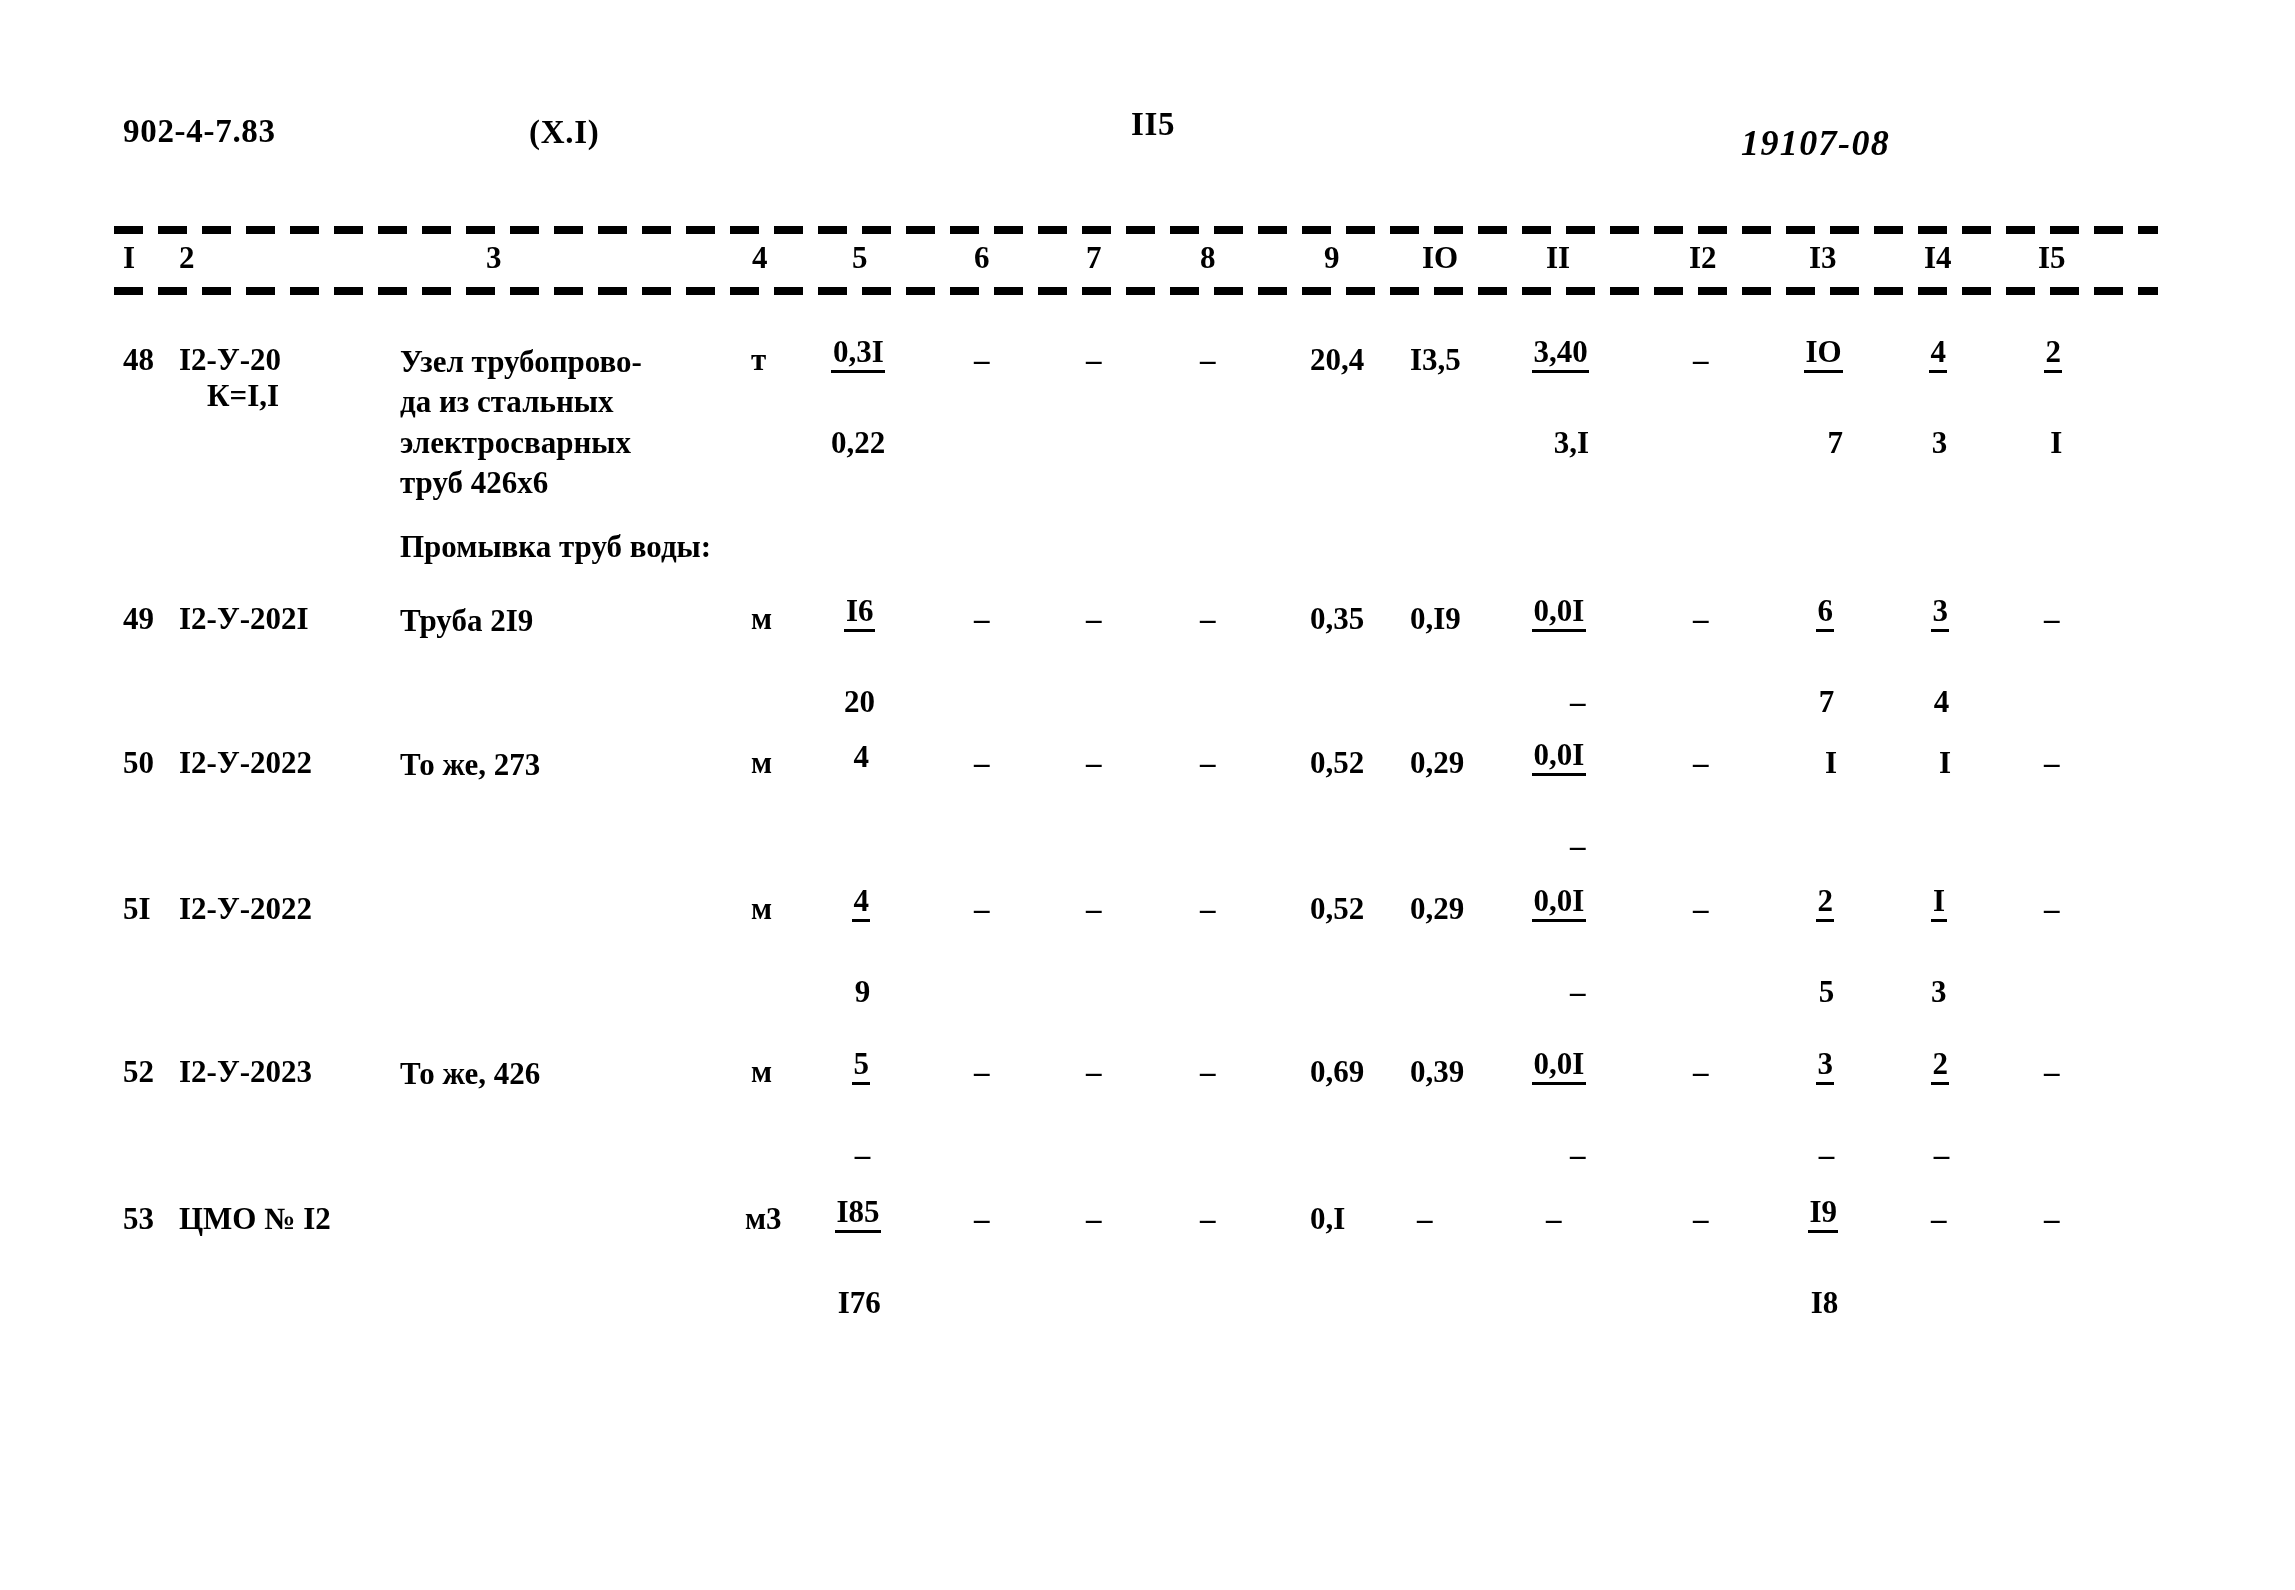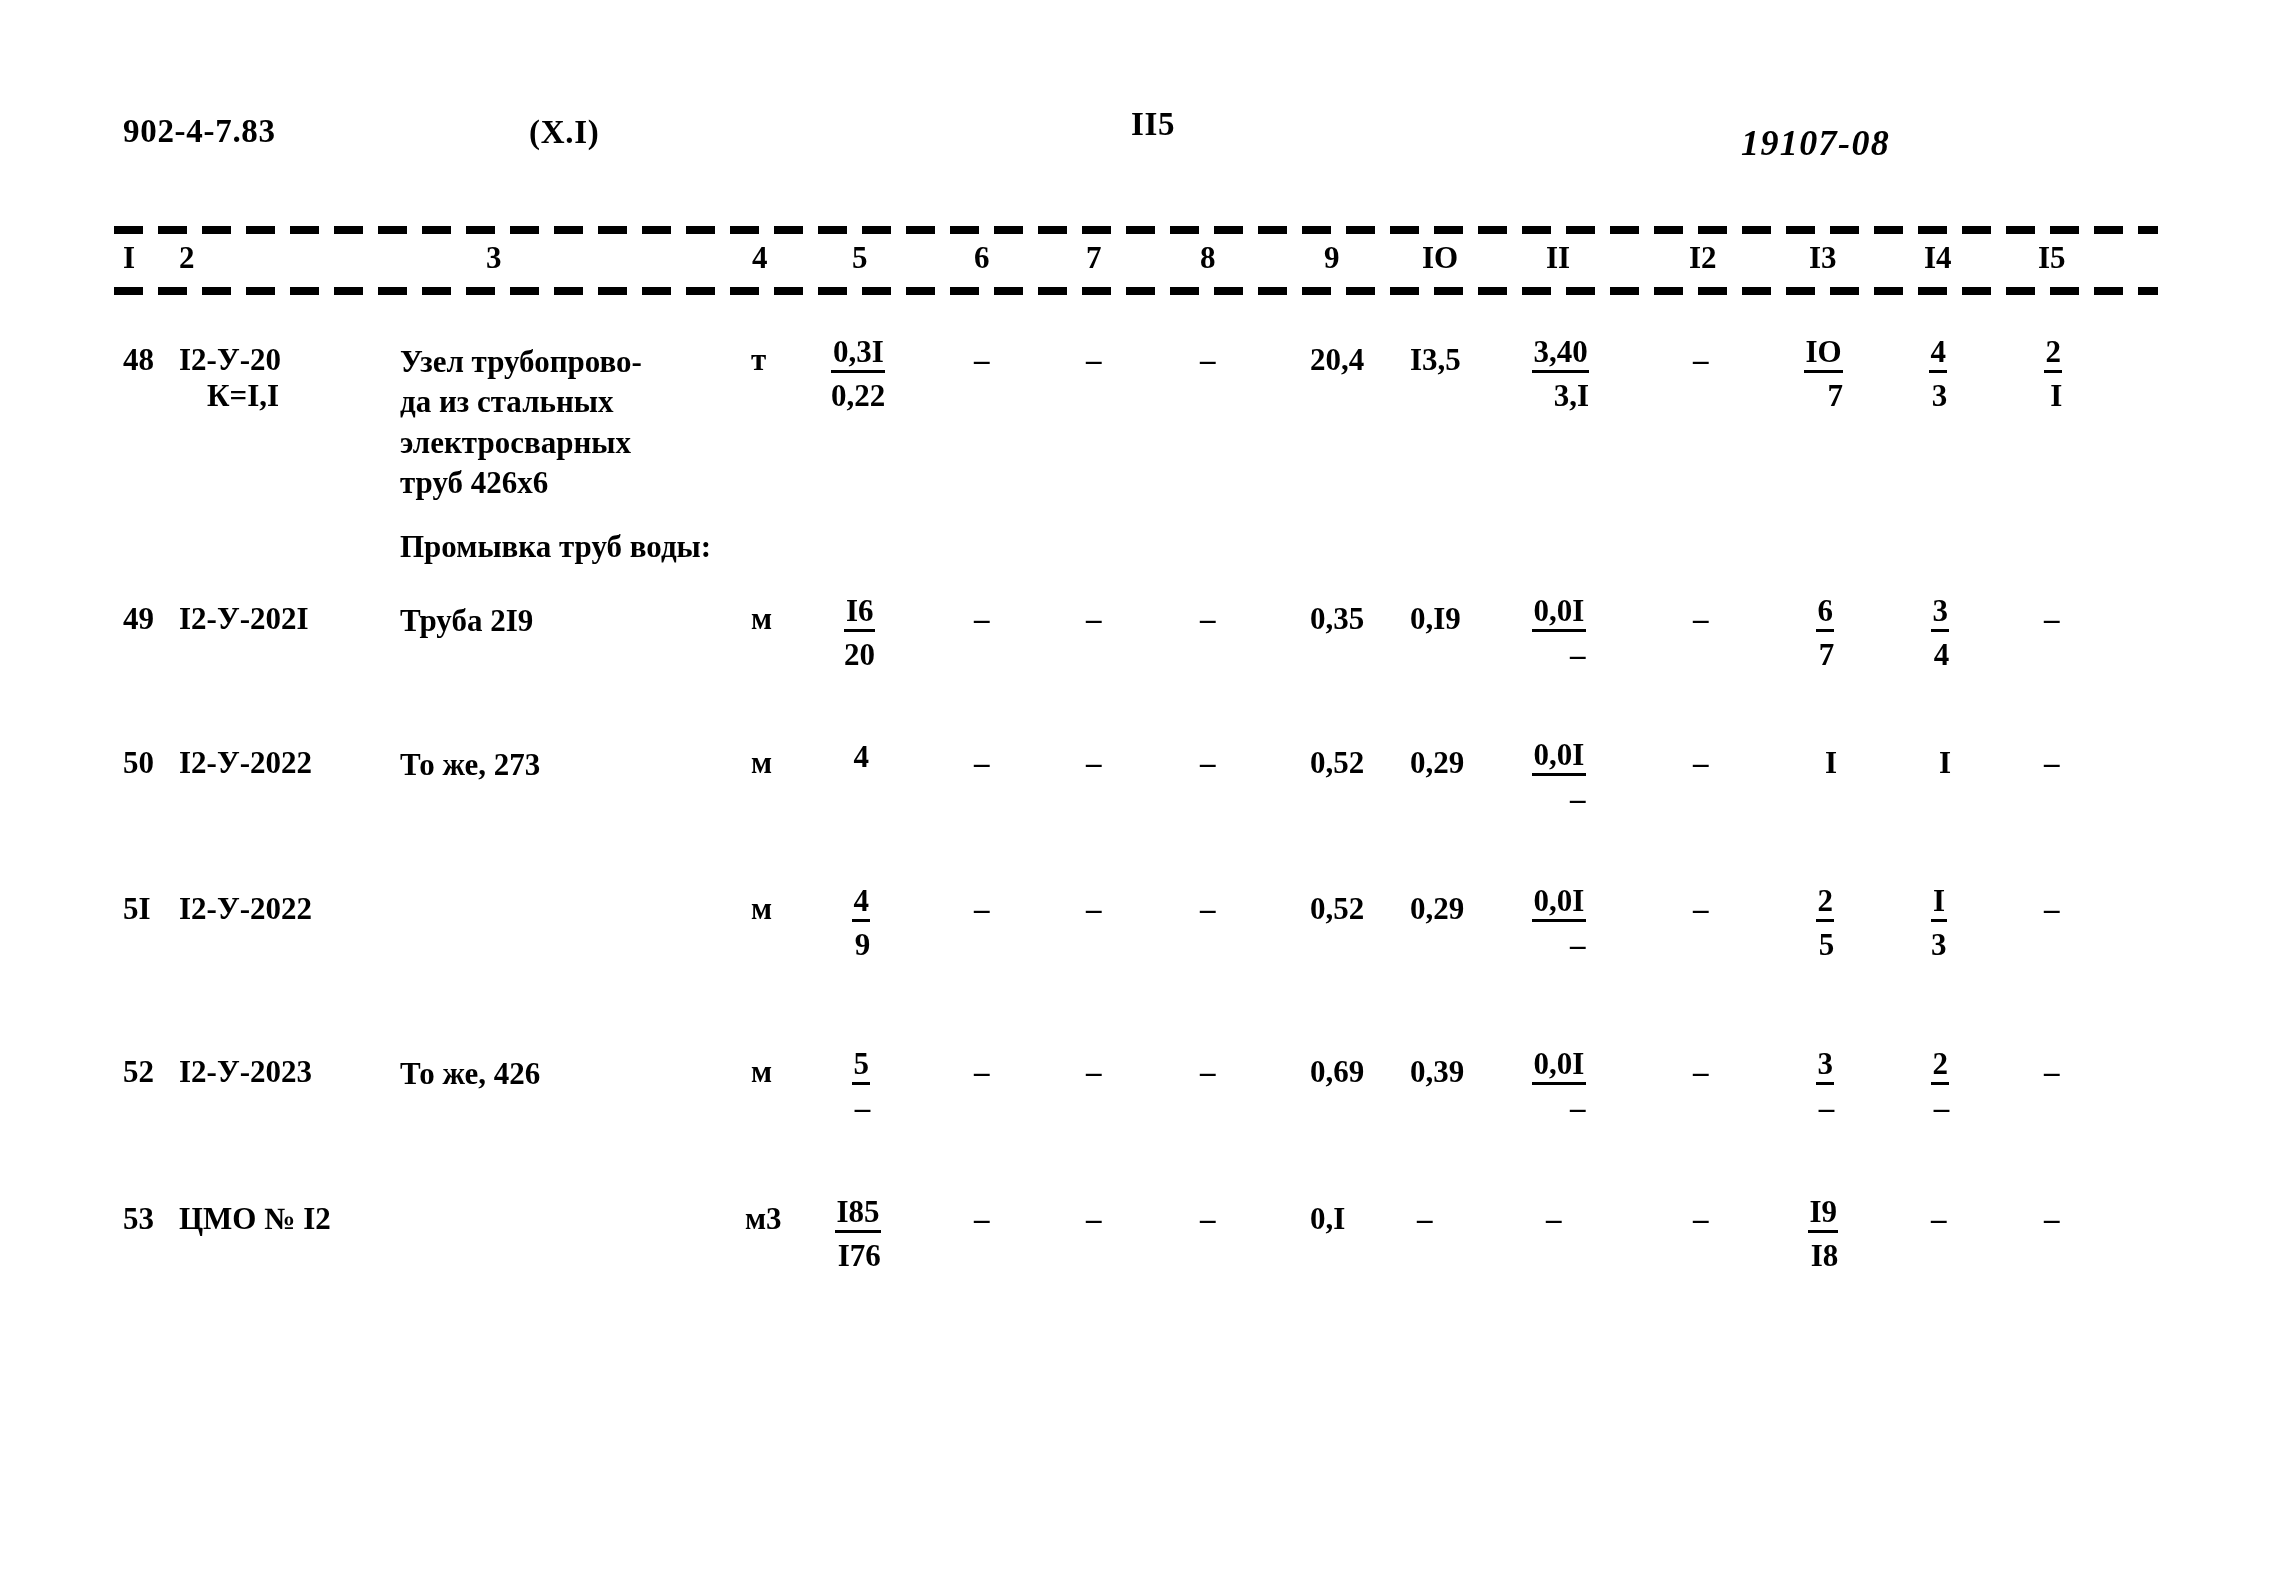--- a/index.html
+++ b/index.html
@@ -29,21 +29,21 @@
   #dash-bottom{top:287px;}
 
   
   .colhdr{position:absolute;font-size:31px;font-weight:bold;white-space:nowrap;top:240px;}
 
   .cell{position:absolute;font-size:31px;font-weight:bold;white-space:nowrap;line-height:1.16;}
 
   
   .frac{display:inline-block;text-align:right;line-height:1.04;}
   .frac .num{display:block;border-bottom:3.6px solid #000;padding:0 1.4px 1.4px;}
-  .frac .den{display:block;padding-top:7px;}
+  .frac .den{display:block;padding-top:14px;margin-top:40px;}
   .frac.noline .num{border-bottom:none;}
 
   .desc{position:absolute;font-size:31px;font-weight:bold;line-height:1.30;white-space:pre-line;}
 
   .dash{font-weight:bold;}
 </style>
 </head>
 <body>
 
 <div class="page">

